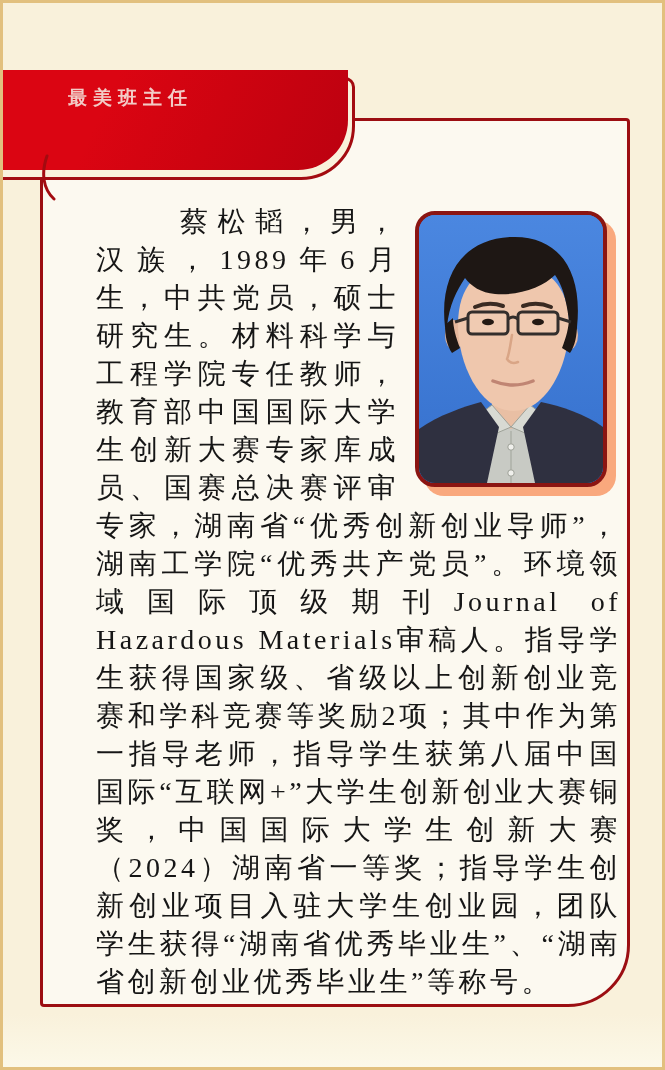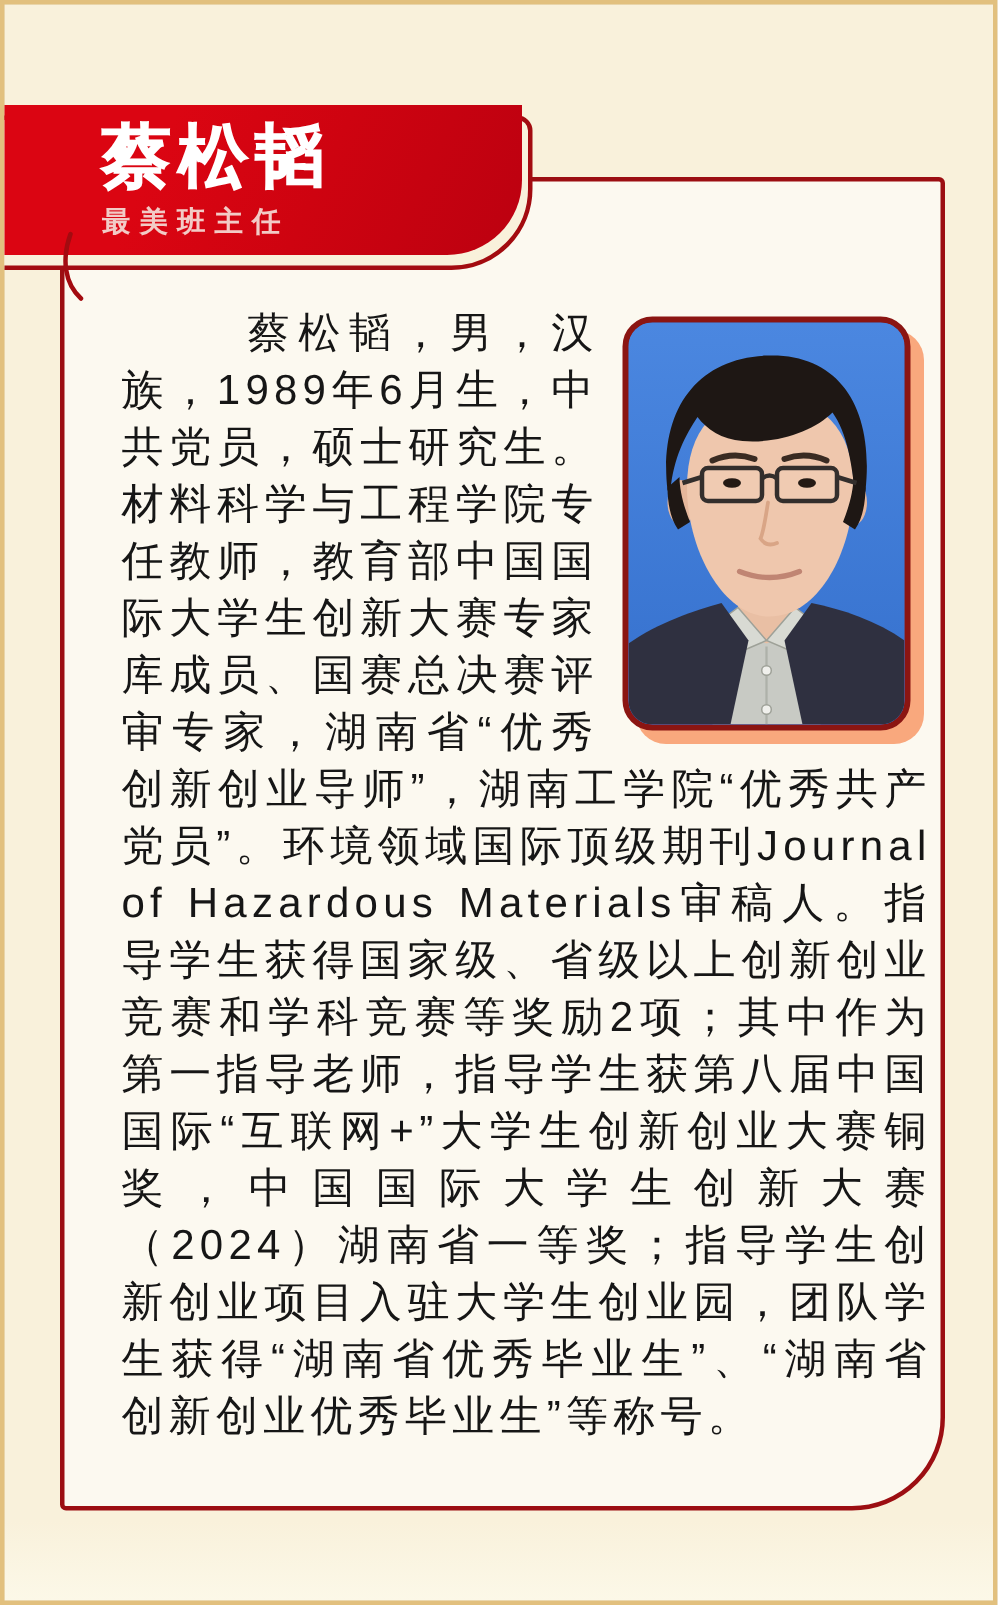--- a/index.html
+++ b/index.html
@@ -9,21 +9,21 @@
     border:3px solid #E2C07E;
     background:linear-gradient(180deg,#F9F1DB 0%,#F9F1DB 95%,#FCF8E8 100%);
     font-family:"Liberation Sans","DejaVu Sans",sans-serif;
   }
   
   .card{
     position:absolute;left:37px;top:115px;width:590px;height:889px;
     background:#FCF9F0;border:3px solid #9C0E12;
     border-radius:4px 4px 62px 4px;z-index:1;
   }
-  .card-inner{padding:82px 6px 0 38px;height:100%;}
+  .card-inner{padding:82px 6px 0 53px;height:100%;font-family:Liberation Serif, serif;}
   .bio{
     margin:0;font-size:28px;line-height:38px;letter-spacing:3.5px;
     text-align:justify;text-justify:inter-character;text-indent:84px;
     color:#161616;font-weight:500;
   }
   
   .photo-wrap{float:right;width:222px;height:290px;margin-top:8px;position:relative;}
   .photo{
     position:absolute;right:14px;top:0;width:192px;height:276px;
     border:4px solid #8B1512;border-radius:20px;overflow:hidden;
@@ -111,21 +111,20 @@
           </svg>
         </div>
       </div>
       <p class="bio">蔡松韬，男，汉族，1989年6月生，中共党员，硕士研究生。材料科学与工程学院专任教师，教育部中国国际大学生创新大赛专家库成员、国赛总决赛评审专家，湖南省“优秀创新创业导师”，湖南工学院“优秀共产党员”。环境领域国际顶级期刊Journal of Hazardous Materials审稿人。指导学生获得国家级、省级以上创新创业竞赛和学科竞赛等奖励2项；其中作为第一指导老师，指导学生获第八届中国国际“互联网+”大学生创新创业大赛铜奖，中国国际大学生创新大赛（2024）湖南省一等奖；指导学生创新创业项目入驻大学生创业园，团队学生获得“湖南省优秀毕业生”、“湖南省创新创业优秀毕业生”等称号。</p>
     </div>
   </div>
 
   <div class="echo"></div>
 
   <div class="banner">
-    <div class="name">蔡松韬</div>
     <div class="tagline">最美班主任</div>
   </div>
 
   <svg class="flick" width="26" height="48" viewBox="0 0 26 48" xmlns="http://www.w3.org/2000/svg">
     <path d="M20,46 C9,36 7,20 13,3" stroke="#A30B10" stroke-width="3" fill="none" stroke-linecap="round"></path>
   </svg>
 
 </div>
 
 </body></html>

